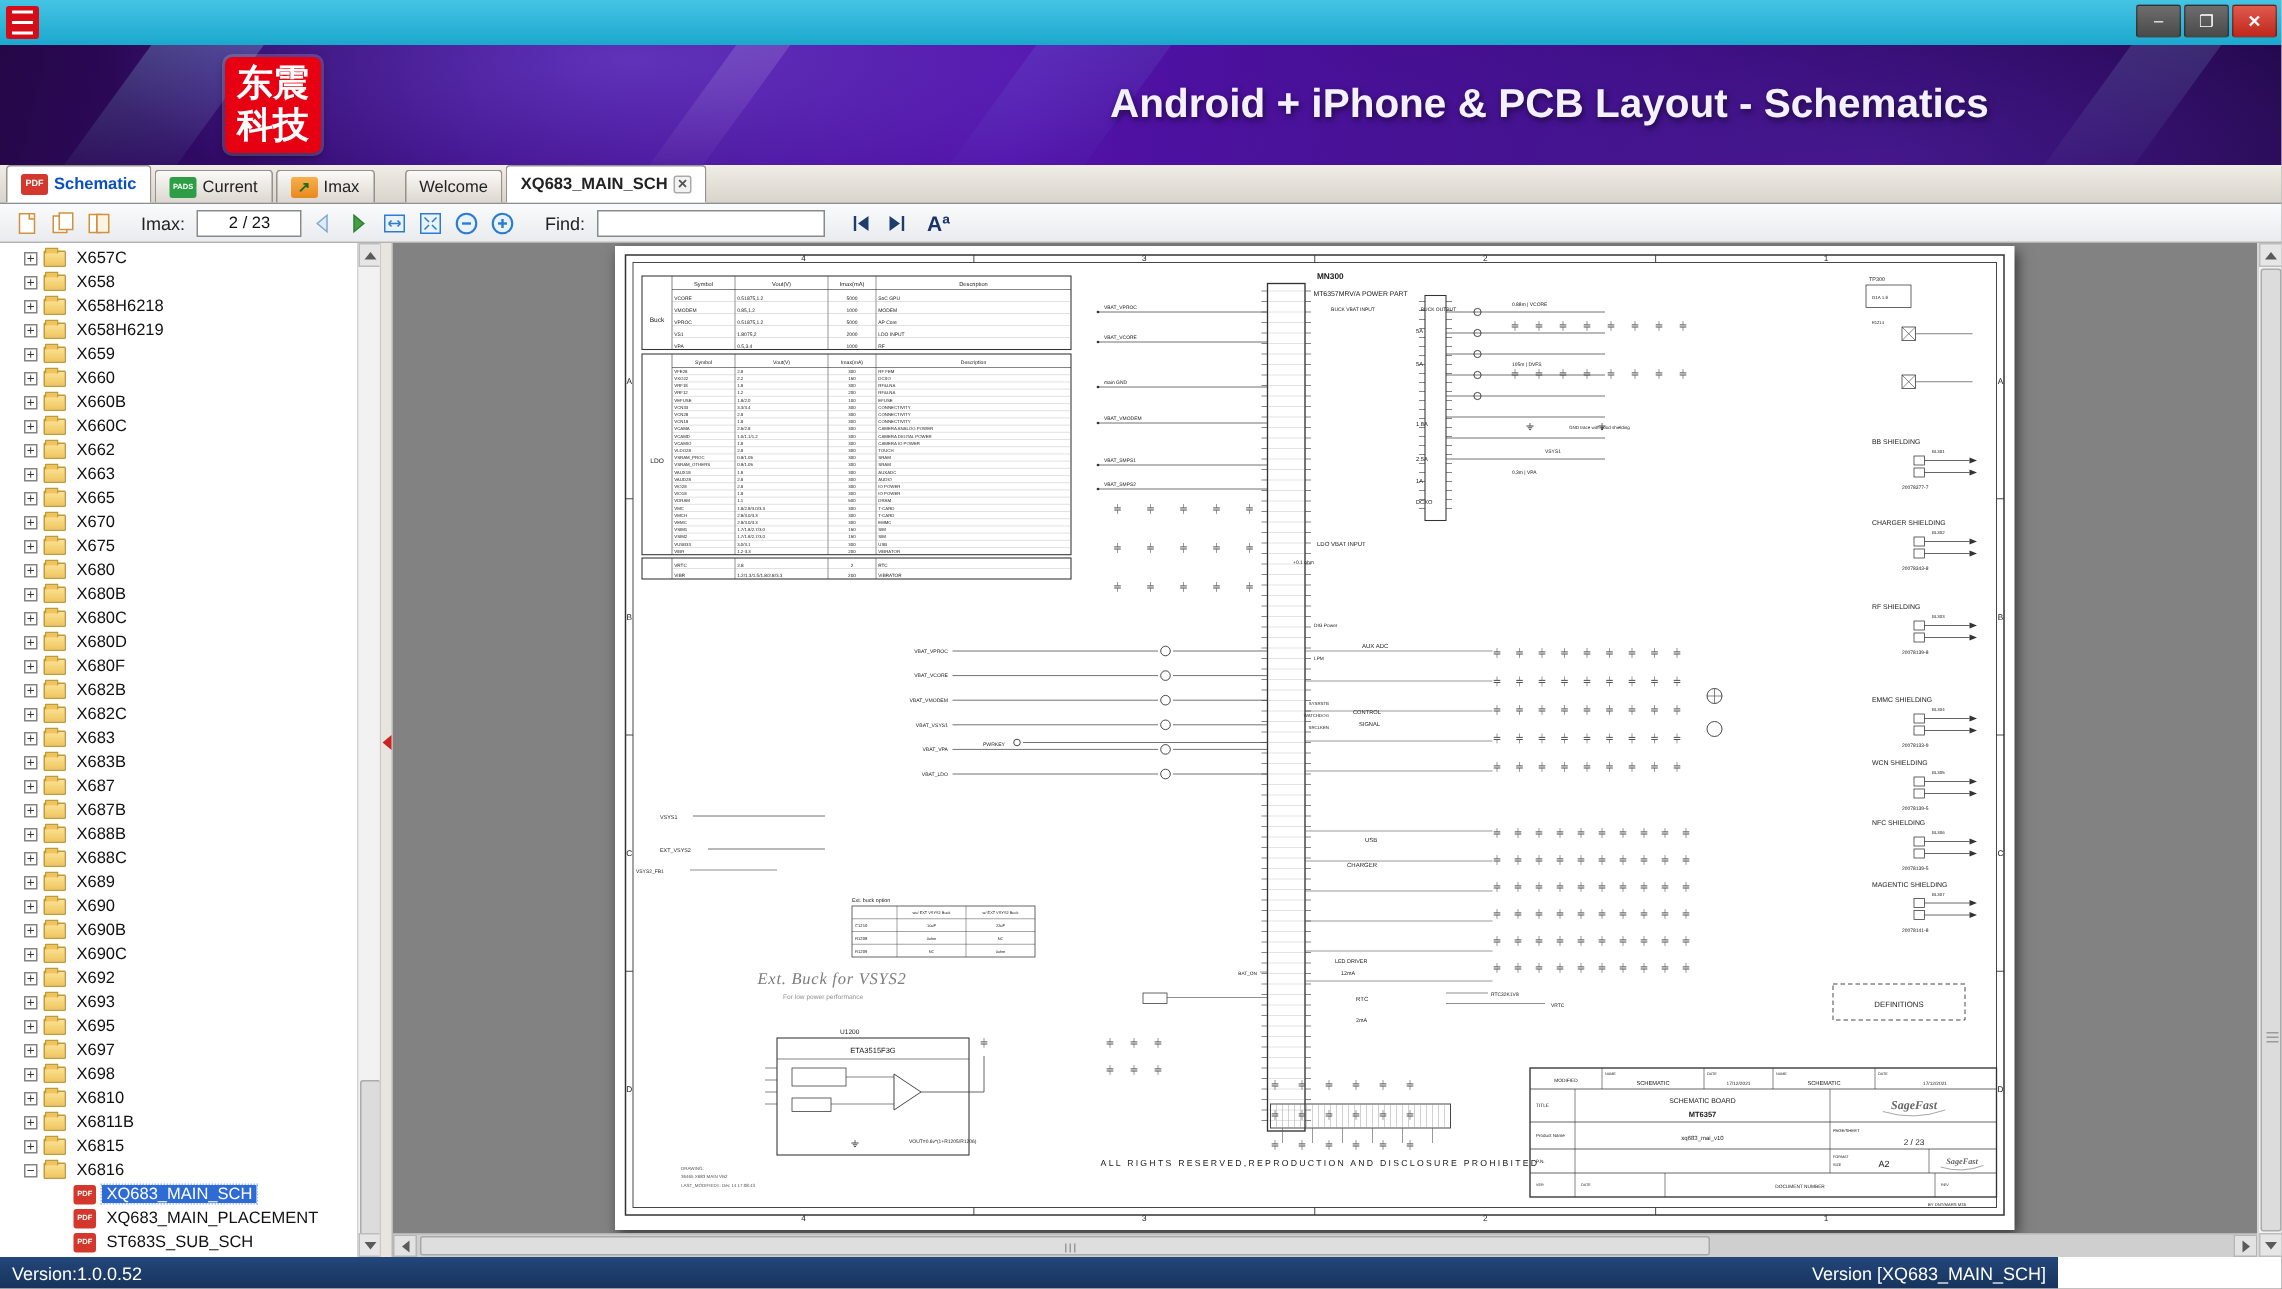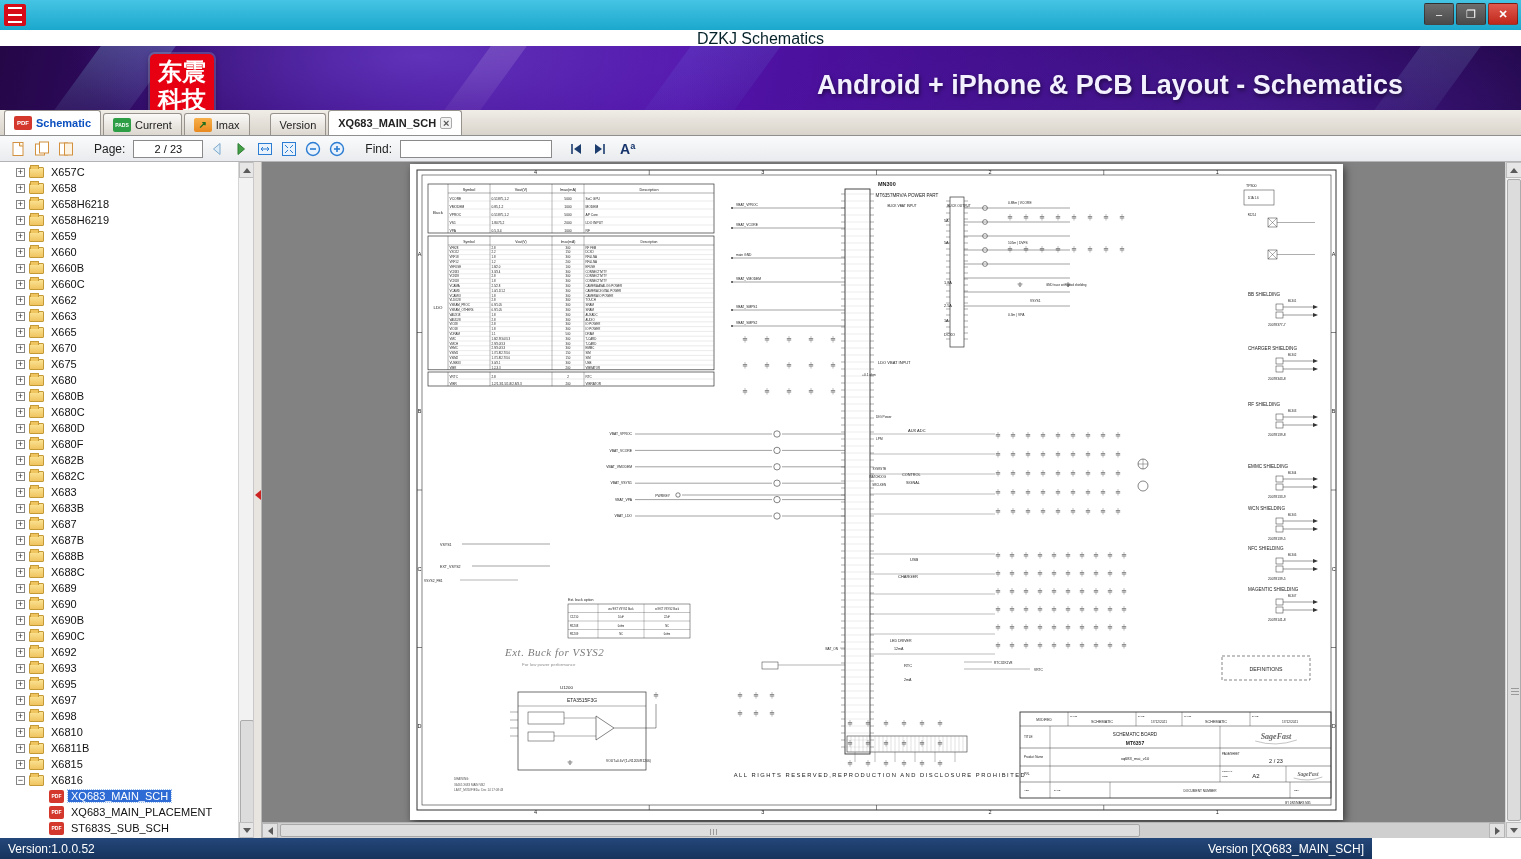--- a/index.html
+++ b/index.html
@@ -12,36 +12,36 @@
   .app-icon{position:absolute;left:4px;top:4px;width:22px;height:22px;background:#d60d18;border-radius:2px;
     display:grid;place-items:center;color:#fff;font-size:6px;line-height:6px;font-weight:bold;text-align:center;}
   .app-icon i{display:block;width:14px;height:2px;background:#fff;margin:1px 0;}
   .title-text{width:100%;text-align:center;color:#06232b;font-size:16px;margin-top:47px;}
   .win-btns{position:absolute;right:3px;top:3px;display:flex;gap:2px;}
   .wb{width:30px;height:22px;display:grid;place-items:center;color:#fff;font-size:11px;border-radius:2px;border:1px solid rgba(0,0,0,.35);}
   .wb.min,.wb.max{background:linear-gradient(#6d6d6d,#4a4a4a);}
   .wb.close{background:linear-gradient(#e05a4e,#c0271b);font-weight:bold;}
 
   
-  .banner{position:absolute;left:0;top:46px;width:1521px;height:80px;overflow:hidden;
+  .banner{position:absolute;left:0;top:30px;width:1521px;height:80px;overflow:hidden;
     background:
       radial-gradient(ellipse 500px 160px at 420px 10px, rgba(120,80,220,.55), transparent 70%),
       radial-gradient(ellipse 700px 200px at 1250px 80px, rgba(90,40,180,.5), transparent 70%),
       linear-gradient(103deg,#250747 0%,#3c0d86 22%,#5313ab 45%,#3b0b80 70%,#1d0540 100%);}
   .streak{position:absolute;top:-15px;height:115px;transform:skewX(-36deg);pointer-events:none;}
   .st1{left:70px;width:75px;background:linear-gradient(rgba(150,230,255,.28),rgba(150,230,255,0));}
   .st2{left:460px;width:36px;background:linear-gradient(rgba(255,255,255,.16),transparent);}
   .st3{left:660px;width:90px;background:linear-gradient(rgba(120,200,255,.12),transparent);}
   .st4{left:1390px;width:60px;background:linear-gradient(rgba(160,220,255,.18),transparent);}
   .logo{position:absolute;left:150px;top:8px;width:64px;height:64px;background:#e60012;border-radius:5px;
     display:flex;flex-direction:column;align-items:center;justify-content:center;color:#fff;font-weight:bold;
     font-size:24px;line-height:28px;box-shadow:0 0 0 2px rgba(255,255,255,.18),0 2px 6px rgba(0,0,0,.5);}
   .brand{position:absolute;left:234px;top:18px;color:#fff;font-size:37px;font-weight:bold;letter-spacing:1px;
     text-shadow:2px 3px 4px rgba(0,0,0,.6);}
-  .tagline{position:absolute;left:740px;top:24px;width:740px;text-align:center;color:#f4f1ff;font-size:27px;
+  .tagline{position:absolute;left:740px;top:24px;width:740px;color:#f4f1ff;font-size:27px;
     font-weight:bold;text-shadow:1px 2px 4px rgba(0,0,0,.55);}
 
   
   .tabbar{position:absolute;left:0;top:110px;width:1521px;height:26px;
     background:linear-gradient(#f0ede7,#d9d4cb);border-bottom:1px solid #8f8f8f;
     display:flex;align-items:flex-end;padding-left:4px;}
   .ribbon-tabs,.doc-tabs{display:flex;align-items:flex-end;}
   .doc-tabs{margin-left:18px;}
   .rtab,.dtab{display:flex;align-items:center;gap:4px;height:22px;padding:0 9px;margin-right:2px;
     border:1px solid #97938c;border-bottom:none;border-radius:3px 3px 0 0;
@@ -165,21 +165,21 @@
       </div>
 
       <div class="rtab">
         <span class="tab-ico share"></span>
         <span class="tab-label">Imax</span>
       </div>
     </div>
   <div class="doc-tabs">
 
       <div class="dtab">
-        <span class="tab-label">Version</span>
+        <span class="tab-label">Welcome</span>
 
       </div>
 
       <div class="dtab active">
         <span class="tab-label">XQ683_MAIN_SCH</span>
         <span class="close-x">×</span>
       </div>
     </div>
 </div>
 
@@ -196,21 +196,21 @@
         <rect x="6.5" y="2" width="9" height="11" fill="#fff" stroke="#d2913f"></rect>
       </svg>
   </span>
   <span class="tb-ico">
     <svg width="18" height="18">
         <rect x="2.5" y="3" width="8" height="12" fill="#fff" stroke="#d2913f"></rect>
         <rect x="7.5" y="3" width="8" height="12" fill="#fdf3e3" stroke="#d2913f"></rect>
         <line x1="7.5" y1="3" x2="7.5" y2="15" stroke="#d2913f"></line>
       </svg>
   </span>
-  <span class="tb-label">Page:</span>
+  <span class="tb-label">Imax:</span>
   <input class="tb-input page-input" readonly="" value="2 / 23" style="">
   <span class="tb-ico">
     <svg width="18" height="18">
         <path d="M12 3.5 L5.5 9 L12 14.5 Z" fill="#dcecf8" stroke="#7fa9cc"></path>
       </svg>
   </span>
   <span class="tb-ico">
     <svg width="18" height="18">
         <path d="M6 3.5 L12.5 9 L6 14.5 Z" fill="#43a047" stroke="#2e7d32"></path>
       </svg>

